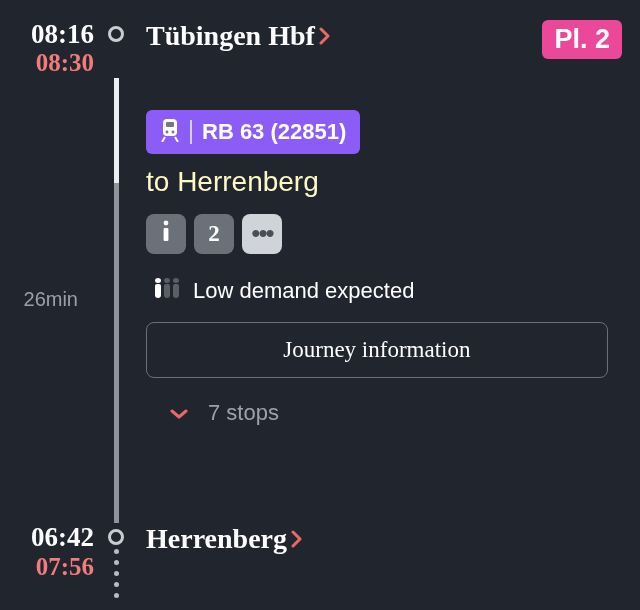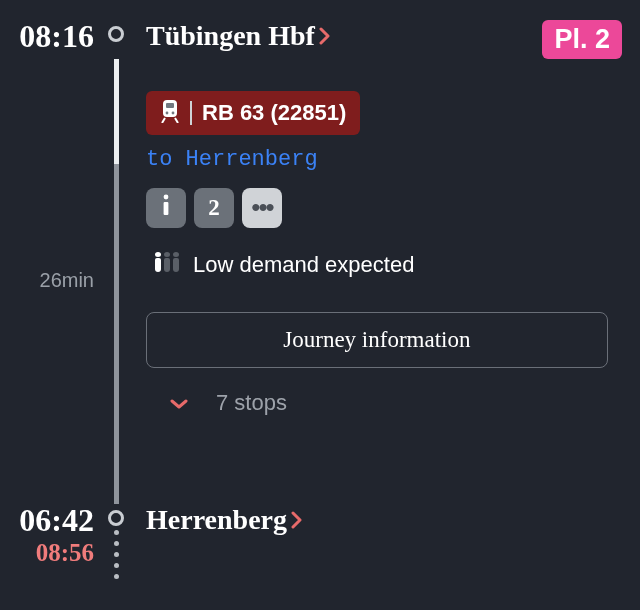--- a/index.html
+++ b/index.html
@@ -22,21 +22,21 @@
     align-items: flex-start;
     gap: 0;
   }
   .time-col {
     width: 80px;
     flex: 0 0 80px;
     text-align: right;
     padding-right: 4px;
   }
   .time-sched {
-    font-size: 32px;
+    font-size: 27px;
     font-weight: 700;
     line-height: 1.05;
     color: #ffffff;
   }
   .time-real {
     font-size: 25px;
     font-weight: 600;
     line-height: 1.2;
     color: #f07c7c;
   }
@@ -105,21 +105,21 @@
   .segment {
     display: flex;
     align-items: stretch;
   }
   .seg-time {
     width: 80px; flex: 0 0 80px;
     position: relative;
   }
   .seg-duration {
     position: absolute;
-    right: 4px;
+    right: 20px;
     top: 210px;
     font-size: 20px;
     color: #9aa0a8;
     font-family: Arial, Helvetica, sans-serif;
   }
   .seg-track {
     width: 36px; flex: 0 0 36px;
     display: flex;
     flex-direction: column;
     align-items: center;
@@ -127,41 +127,41 @@
   .seg-body {
     flex: 1;
     padding-left: 12px;
     padding-top: 32px;
     padding-bottom: 24px;
   }
 
   .train-pill {
     display: inline-flex;
     align-items: center;
-    background: #7f1d1d;
+    background: #8b5cf6;
     border-radius: 6px;
     padding: 8px 14px;
     gap: 10px;
     font-family: Arial, Helvetica, sans-serif;
   }
   .pill-divider {
     width: 2px; height: 24px;
     background: #d0d3d7;
   }
   .train-pill .label {
     font-size: 22px;
     font-weight: 700;
     color: #ffffff;
   }
 
   .dest {
     margin-top: 12px;
-    font-size: 22px;
-    color: #3b82f6;
-    font-family: Liberation Mono, monospace;
+    font-size: 28px;
+    color: #fef9c3;
+    font-family: Liberation Sans, sans-serif;
   }
 
   .chips {
     margin-top: 16px;
     display: flex;
     gap: 8px;
   }
   .chip {
     width: 40px; height: 40px;
     border-radius: 8px;
@@ -199,39 +199,39 @@
     position: absolute;
     top: -6px; left: 0;
     width: 6px; height: 5px;
     border-radius: 50%;
     background: inherit;
   }
   .p.on { background: #ffffff; }
   .p.off { background: #5a5f67; }
 
   .journey-btn {
-    margin-top: 34px;
+    margin-top: 18px;
     width: 97%;
     border: 1.5px solid #6a6f78;
     border-radius: 8px;
     padding: 14px 0;
     text-align: center;
     font-size: 23px;
     color: #ffffff;
     background: transparent;
     font-family: Georgia, serif;
     cursor: pointer;
   }
 
   .stops-toggle {
     margin-top: 22px;
     margin-left: 24px;
     display: flex;
     align-items: flex-start;
-    gap: 28px;
+    gap: 20px;
     font-size: 22px;
     color: #9da2aa;
     font-family: Arial, Helvetica, sans-serif;
     cursor: pointer;
   }
 
   .dotted {
     display: flex;
     flex-direction: column;
     align-items: center;
@@ -245,20 +245,21 @@
   }
 </style>
 </head>
 <body>
 
 <div class="wrap">
 
   <div class="row">
     <div class="time-col">
       <div class="time-sched">08:16</div>
+      <div class="time-real">08:30</div>
     </div>
     <div class="track-col">
       <div class="node"></div>
     </div>
     <div class="body-col">
       <div class="station">
         <span class="station-name">Tübingen Hbf</span>
         <span class="chevron">
           <svg width="12" height="18" viewBox="0 0 12 18">
               <path d="M2 2 L9 9 L2 16" stroke="#e76a6a" stroke-width="3" fill="none" stroke-linecap="round" stroke-linejoin="round"></path>
@@ -333,21 +334,21 @@
             </svg>
         </span>
         <span>7 stops</span>
       </div>
     </div>
   </div>
 
   <div class="row">
     <div class="time-col">
       <div class="time-sched">06:42</div>
-      <div class="time-real">08:56</div>
+      <div class="time-real">07:56</div>
     </div>
     <div class="track-col">
       <div class="node"></div>
       <div class="dotted">
         <span class="d"></span>
           <span class="d"></span>
           <span class="d"></span>
           <span class="d"></span>
           <span class="d"></span>
       </div>

